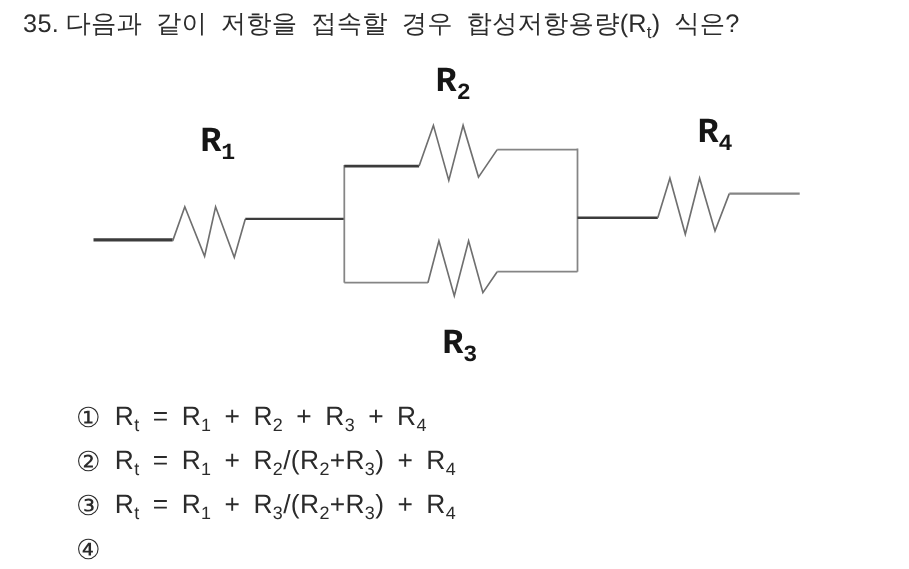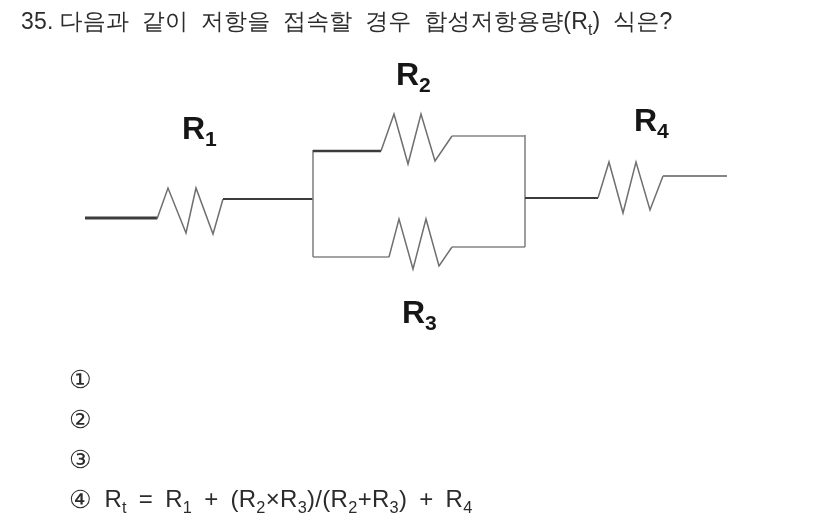--- a/index.html
+++ b/index.html
@@ -15,21 +15,21 @@
     font-size:23px;letter-spacing:0.2px;word-spacing:6px;
     white-space:nowrap;color:#2c2c2c;
   }
   .question-line .qnum{margin-right:6px;}
   sub{font-size:0.68em;line-height:0;}
   
   .circuit{position:absolute;left:0;top:0;width:826px;height:350px;}
   .circuit svg{position:absolute;left:0;top:0;}
   .r-label{
     position:absolute;
-    font-family:Liberation Sans, sans-serif;
+    font-family:Liberation Mono, monospace;
     font-weight:bold;font-size:32px;color:#161616;
     white-space:nowrap;
   }
   .r-label sub{font-size:0.66em;}
   .lbl-r1{left:170px;top:110px;margin-left:12px;}
   .lbl-r2{left:396px;top:56px;}
   .lbl-r3{left:402px;top:294px;}
   .lbl-r4{left:634px;top:102px;}
   
   .choices{position:absolute;left:69px;top:359px;width:560px;}
@@ -73,24 +73,26 @@
 
   <div class="r-label lbl-r1"><span>R</span><sub>1</sub></div>
   <div class="r-label lbl-r2"><span>R</span><sub>2</sub></div>
   <div class="r-label lbl-r3"><span>R</span><sub>3</sub></div>
   <div class="r-label lbl-r4"><span>R</span><sub>4</sub></div>
 </div>
 
 <div class="choices">
   <div class="choice-row">
     <span class="choice-marker">①</span>
+    <span class="choice-formula">R<sub>t</sub> = R<sub>1</sub> + R<sub>2</sub> + R<sub>3</sub> + R<sub>4</sub></span>
   </div>
   <div class="choice-row">
     <span class="choice-marker">②</span>
+    <span class="choice-formula">R<sub>t</sub> = R<sub>1</sub> + R<sub>2</sub>/(R<sub>2</sub>+R<sub>3</sub>) + R<sub>4</sub></span>
   </div>
   <div class="choice-row">
     <span class="choice-marker">③</span>
+    <span class="choice-formula">R<sub>t</sub> = R<sub>1</sub> + R<sub>3</sub>/(R<sub>2</sub>+R<sub>3</sub>) + R<sub>4</sub></span>
   </div>
   <div class="choice-row">
     <span class="choice-marker">④</span>
-    <span class="choice-formula">R<sub>t</sub> = R<sub>1</sub> + (R<sub>2</sub>×R<sub>3</sub>)/(R<sub>2</sub>+R<sub>3</sub>) + R<sub>4</sub></span>
   </div>
 </div>
 
 </body></html>

